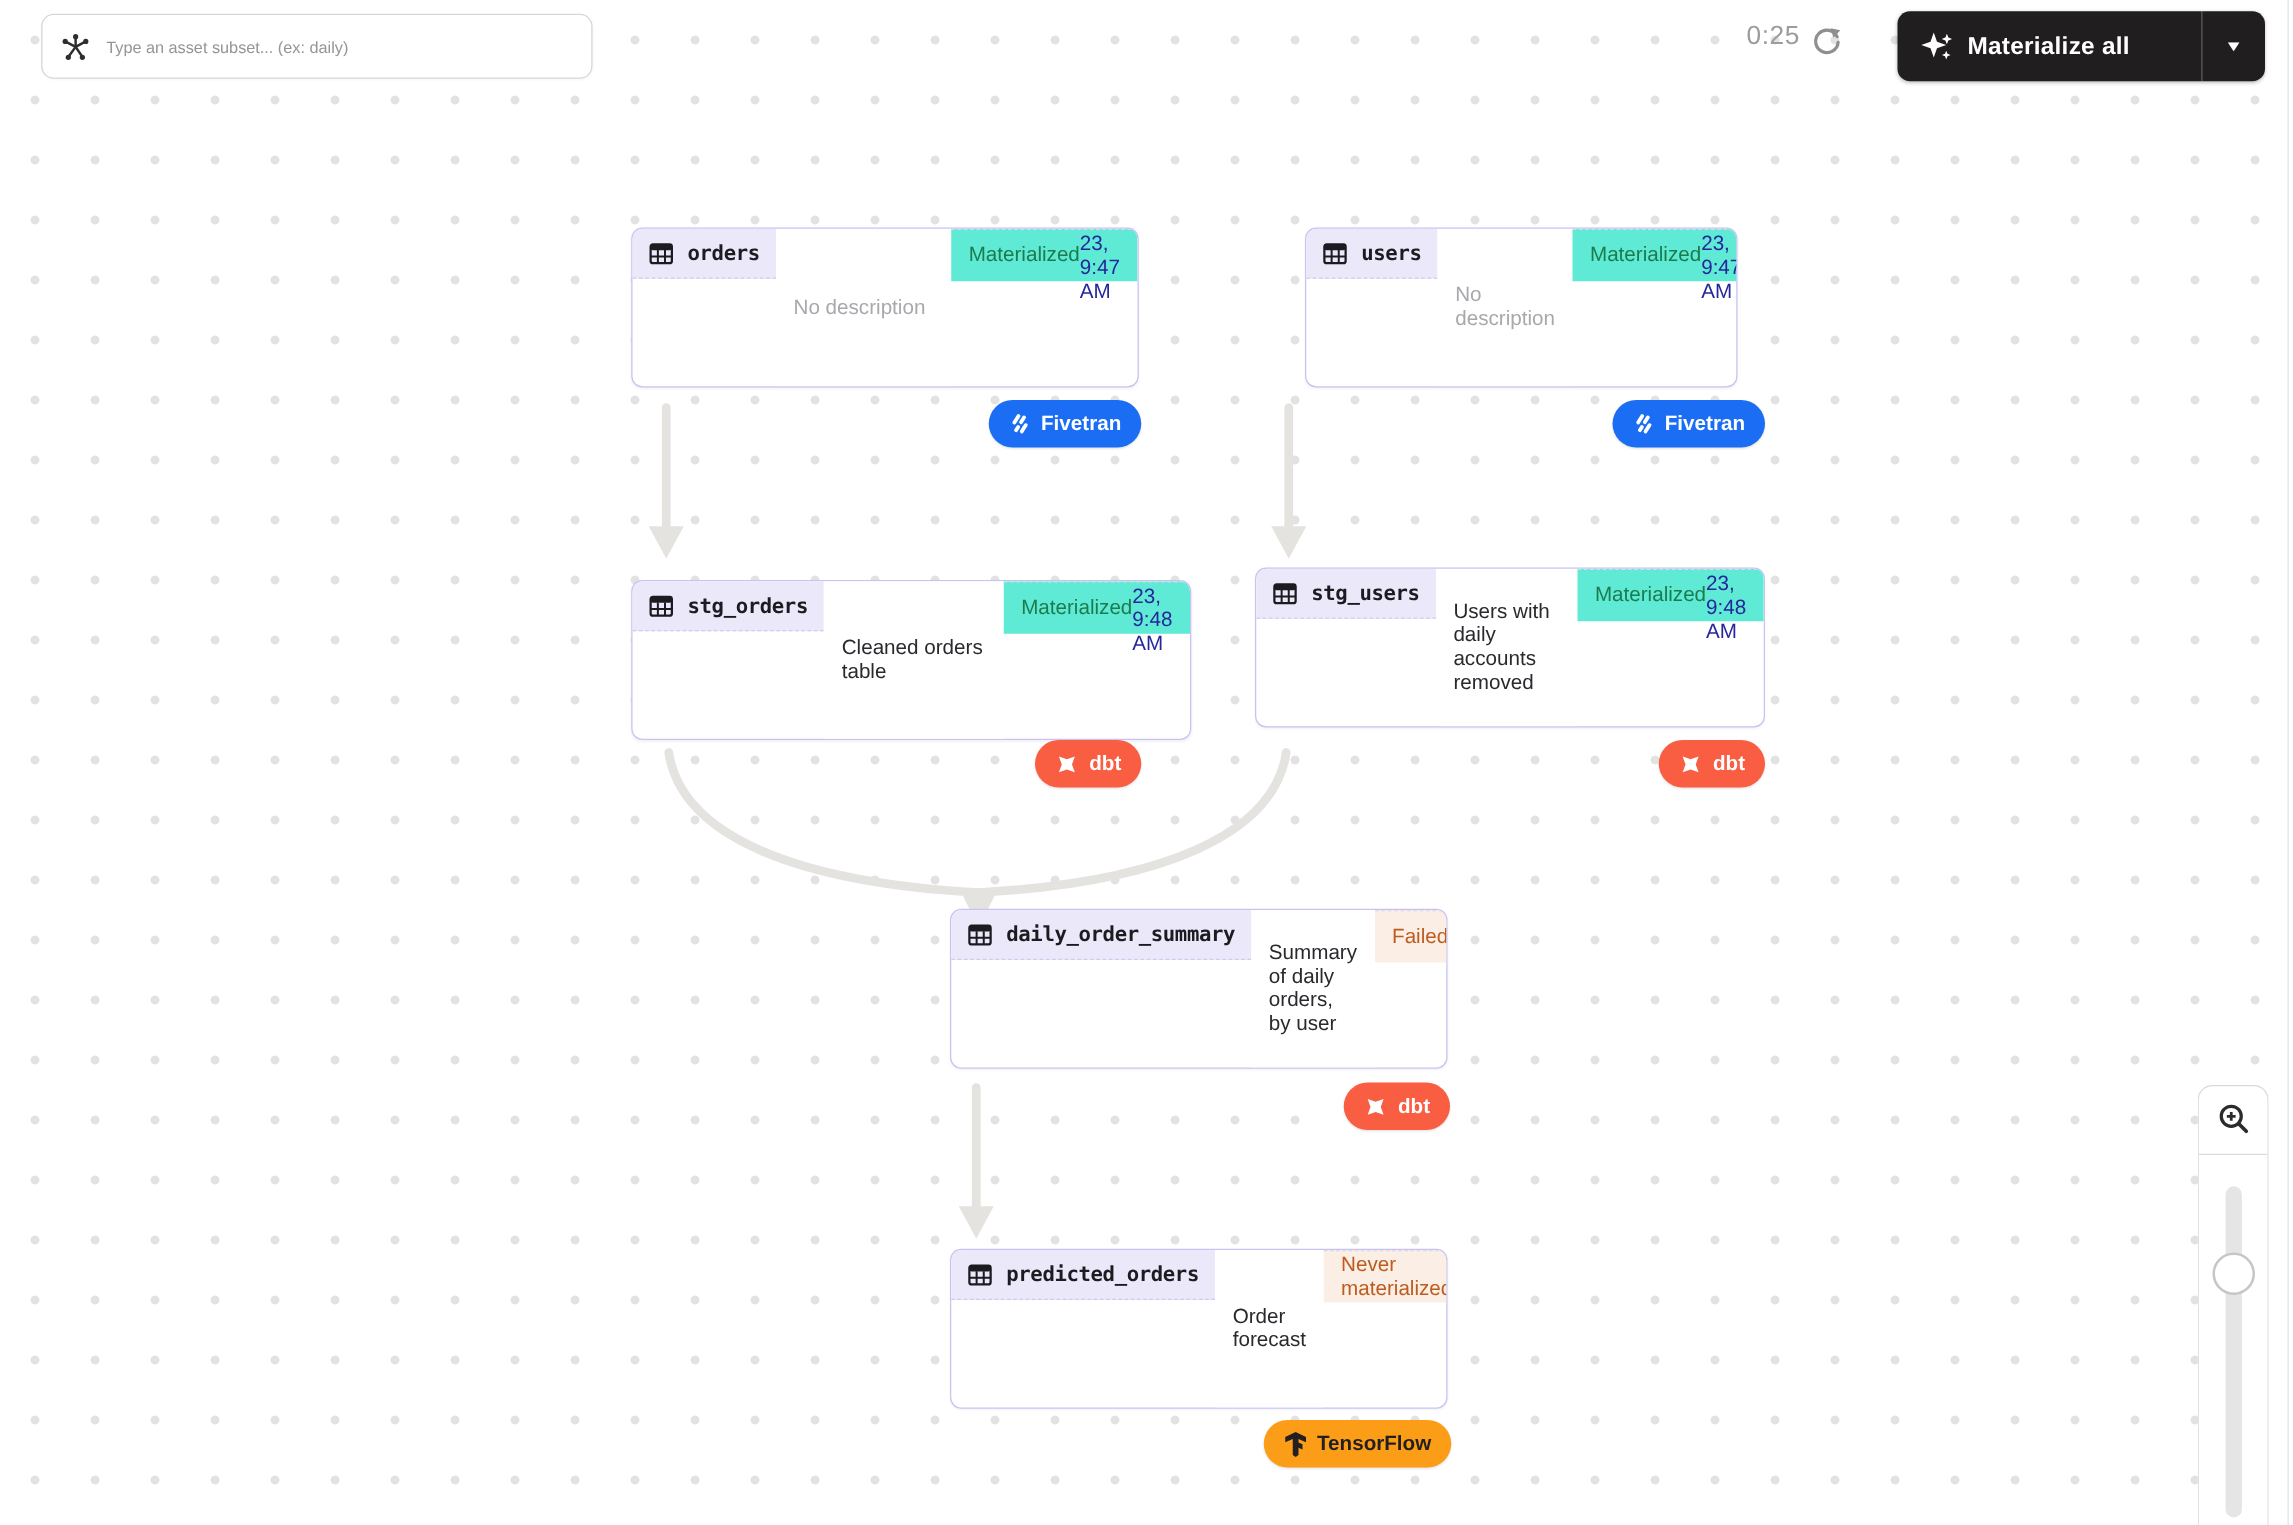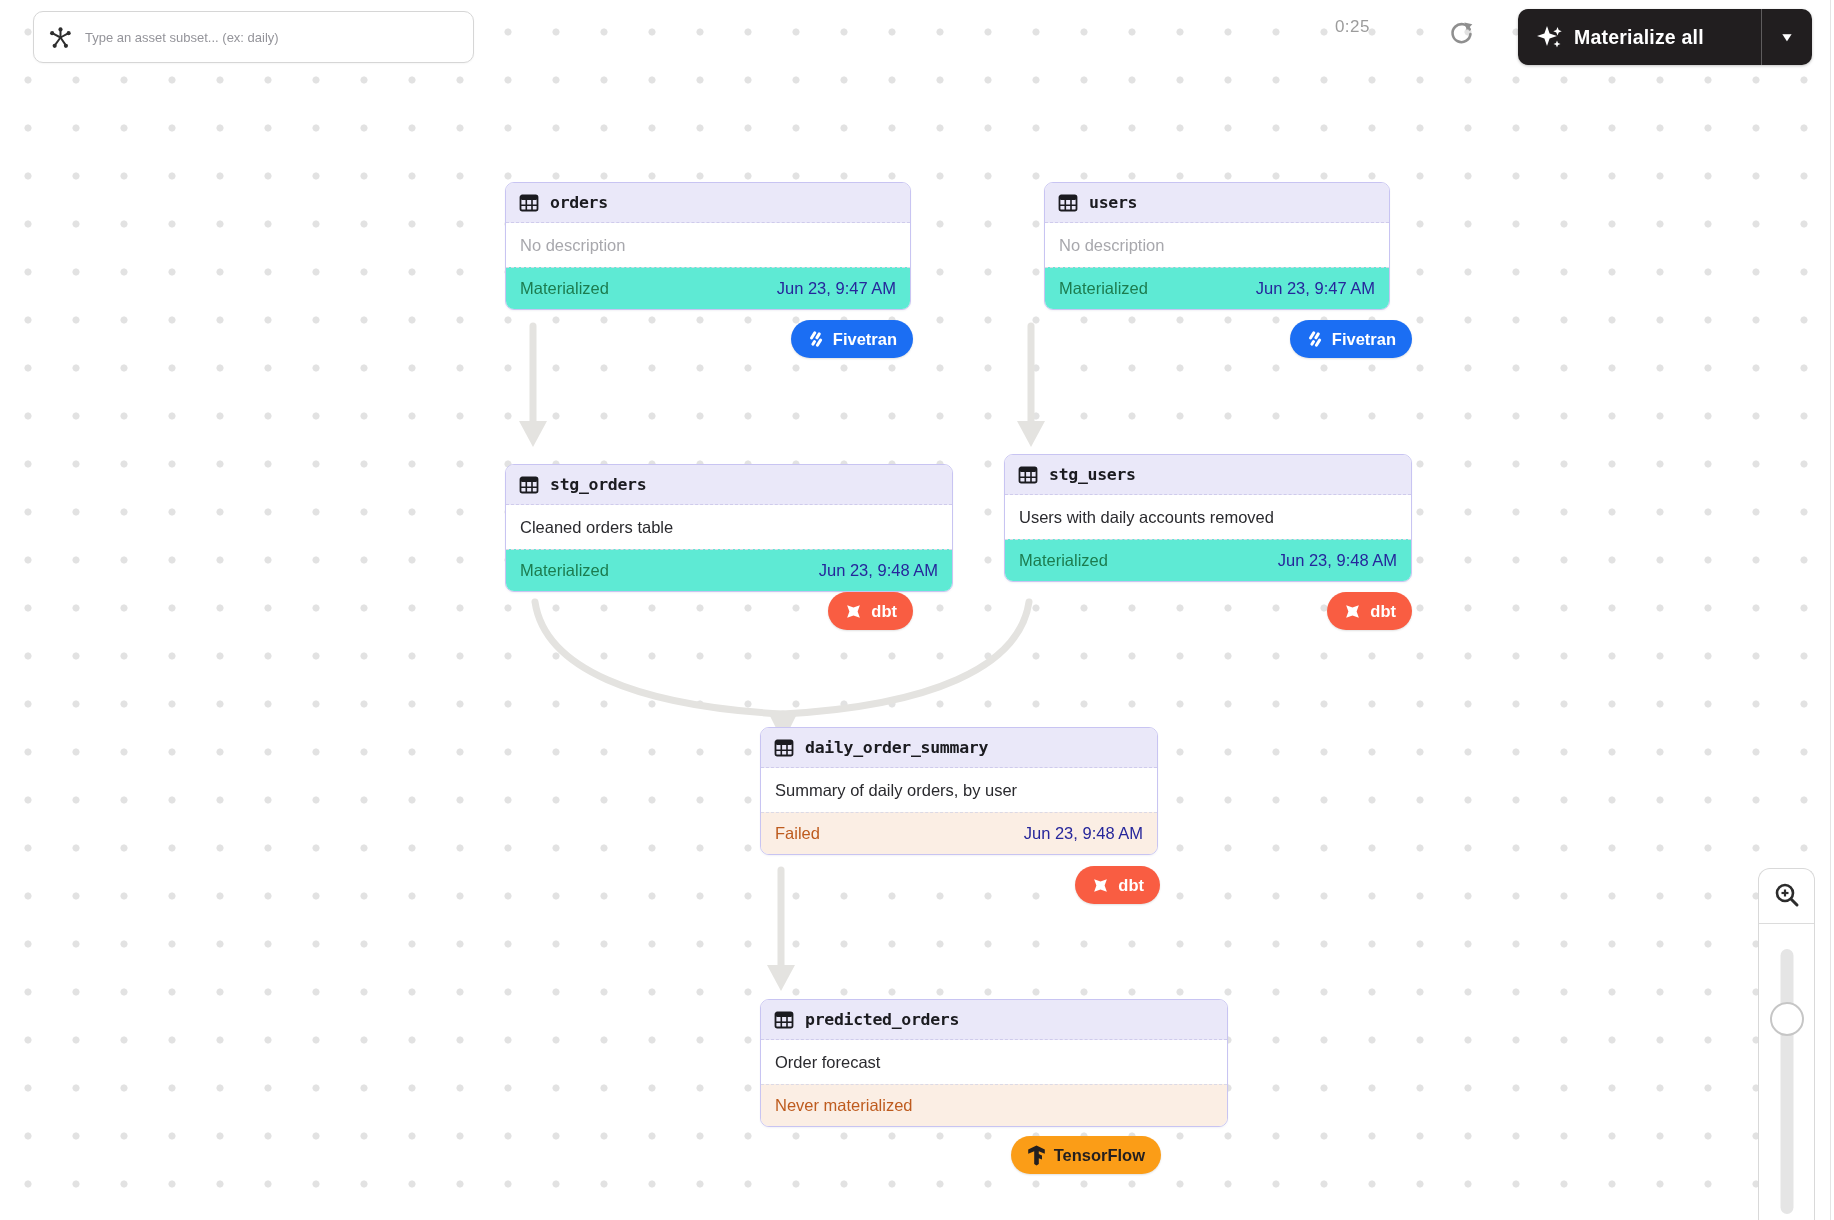--- a/index.html
+++ b/index.html
@@ -22,22 +22,22 @@
     display:flex; align-items:center; gap:12px; padding:0 14px;
     box-shadow:0 1px 2px rgba(0,0,0,.04); overflow:hidden; z-index:10;
   }
   .search-box input {
     border:none; outline:none; font-size:13px; flex:1; min-width:0;
     font-family:"Liberation Sans", sans-serif; color:#333; background:transparent;
     white-space:nowrap;
   }
   .search-box input::placeholder { color:#94949a; opacity:1; }
   .timer {
-    position:absolute; left:1298px; top:17px; width:72px; text-align:right;
-    font-size:17px; color:#9c9c9c; z-index:10; letter-spacing:.5px;
+    position:absolute; left:1368px; top:17px; width:72px; text-align:right;
+    font-size:21px; color:#9c9c9c; z-index:10; letter-spacing:.5px;
   }
   .refresh-btn {
     position:absolute; left:1446px; top:17px; width:30px; height:30px;
     display:flex; align-items:center; justify-content:center; cursor:pointer; z-index:10;
   }
   .materialize-btn {
     position:absolute; left:1518px; top:9px; width:294px; height:56px;
     background:#211e1f; border-radius:10px; color:#fff;
     display:flex; align-items:center; z-index:10; cursor:pointer;
     box-shadow:0 1px 3px rgba(0,0,0,.25);
@@ -49,21 +49,21 @@
   .materialize-label { font-size:19.5px; font-weight:600; letter-spacing:.2px; }
   .materialize-divider { width:1px; height:100%; background:rgba(255,255,255,.28); }
   .materialize-caret {
     width:50px; height:100%; display:flex; align-items:center; justify-content:center;
     font-size:15px; color:#fff;
   }
   
   .asset-node {
     position:absolute; height:128px;
     background:#fff; border:1.5px solid #c8c4f2; border-radius:9px;
-    display:flex; flex-direction:column; overflow:hidden; z-index:5;
+    display:flex; flex-direction:row; overflow:hidden; z-index:5;
     box-shadow:0 1px 2px rgba(70,70,130,.07); cursor:pointer;
   }
   .node-header {
     height:40px; flex:0 0 40px; background:#eae8f9;
     display:flex; align-items:center; gap:11px; padding:0 13px;
     border-bottom:1px dashed #cfcbec;
   }
   .node-title {
     font-family:"DejaVu Sans Mono", monospace; font-size:16.5px; font-weight:700;
     color:#1b1b20; letter-spacing:-0.3px;
@@ -281,21 +281,21 @@
       </span>
       <span class="node-title">daily_order_summary</span>
     </div>
     <div class="node-desc">Summary of daily orders, by user</div>
     <div class="node-footer warn">
       <span class="status-warn">Failed</span>
       <span class="timestamp">Jun 23, 9:48 AM</span>
     </div>
   </div>
 
-  <div class="asset-node" style="left:760px; top:999px; width:468px;">
+  <div class="asset-node" style="left:760px; top:999px; width:398px;">
     <div class="node-header">
       <span style="display:flex;">
         <svg width="20" height="20" viewBox="0 0 20 20">
             <rect x="1.5" y="2.5" width="17" height="15" rx="1.8" fill="none" stroke="#1b1b20" stroke-width="1.8"></rect>
             <rect x="1.5" y="2.5" width="17" height="4.6" rx="1.8" fill="#1b1b20"></rect>
             <line x1="7.3" y1="7" x2="7.3" y2="17.5" stroke="#1b1b20" stroke-width="1.6"></line>
             <line x1="13" y1="7" x2="13" y2="17.5" stroke="#1b1b20" stroke-width="1.6"></line>
             <line x1="1.5" y1="12.2" x2="18.5" y2="12.2" stroke="#1b1b20" stroke-width="1.6"></line>
           </svg>
       </span>

